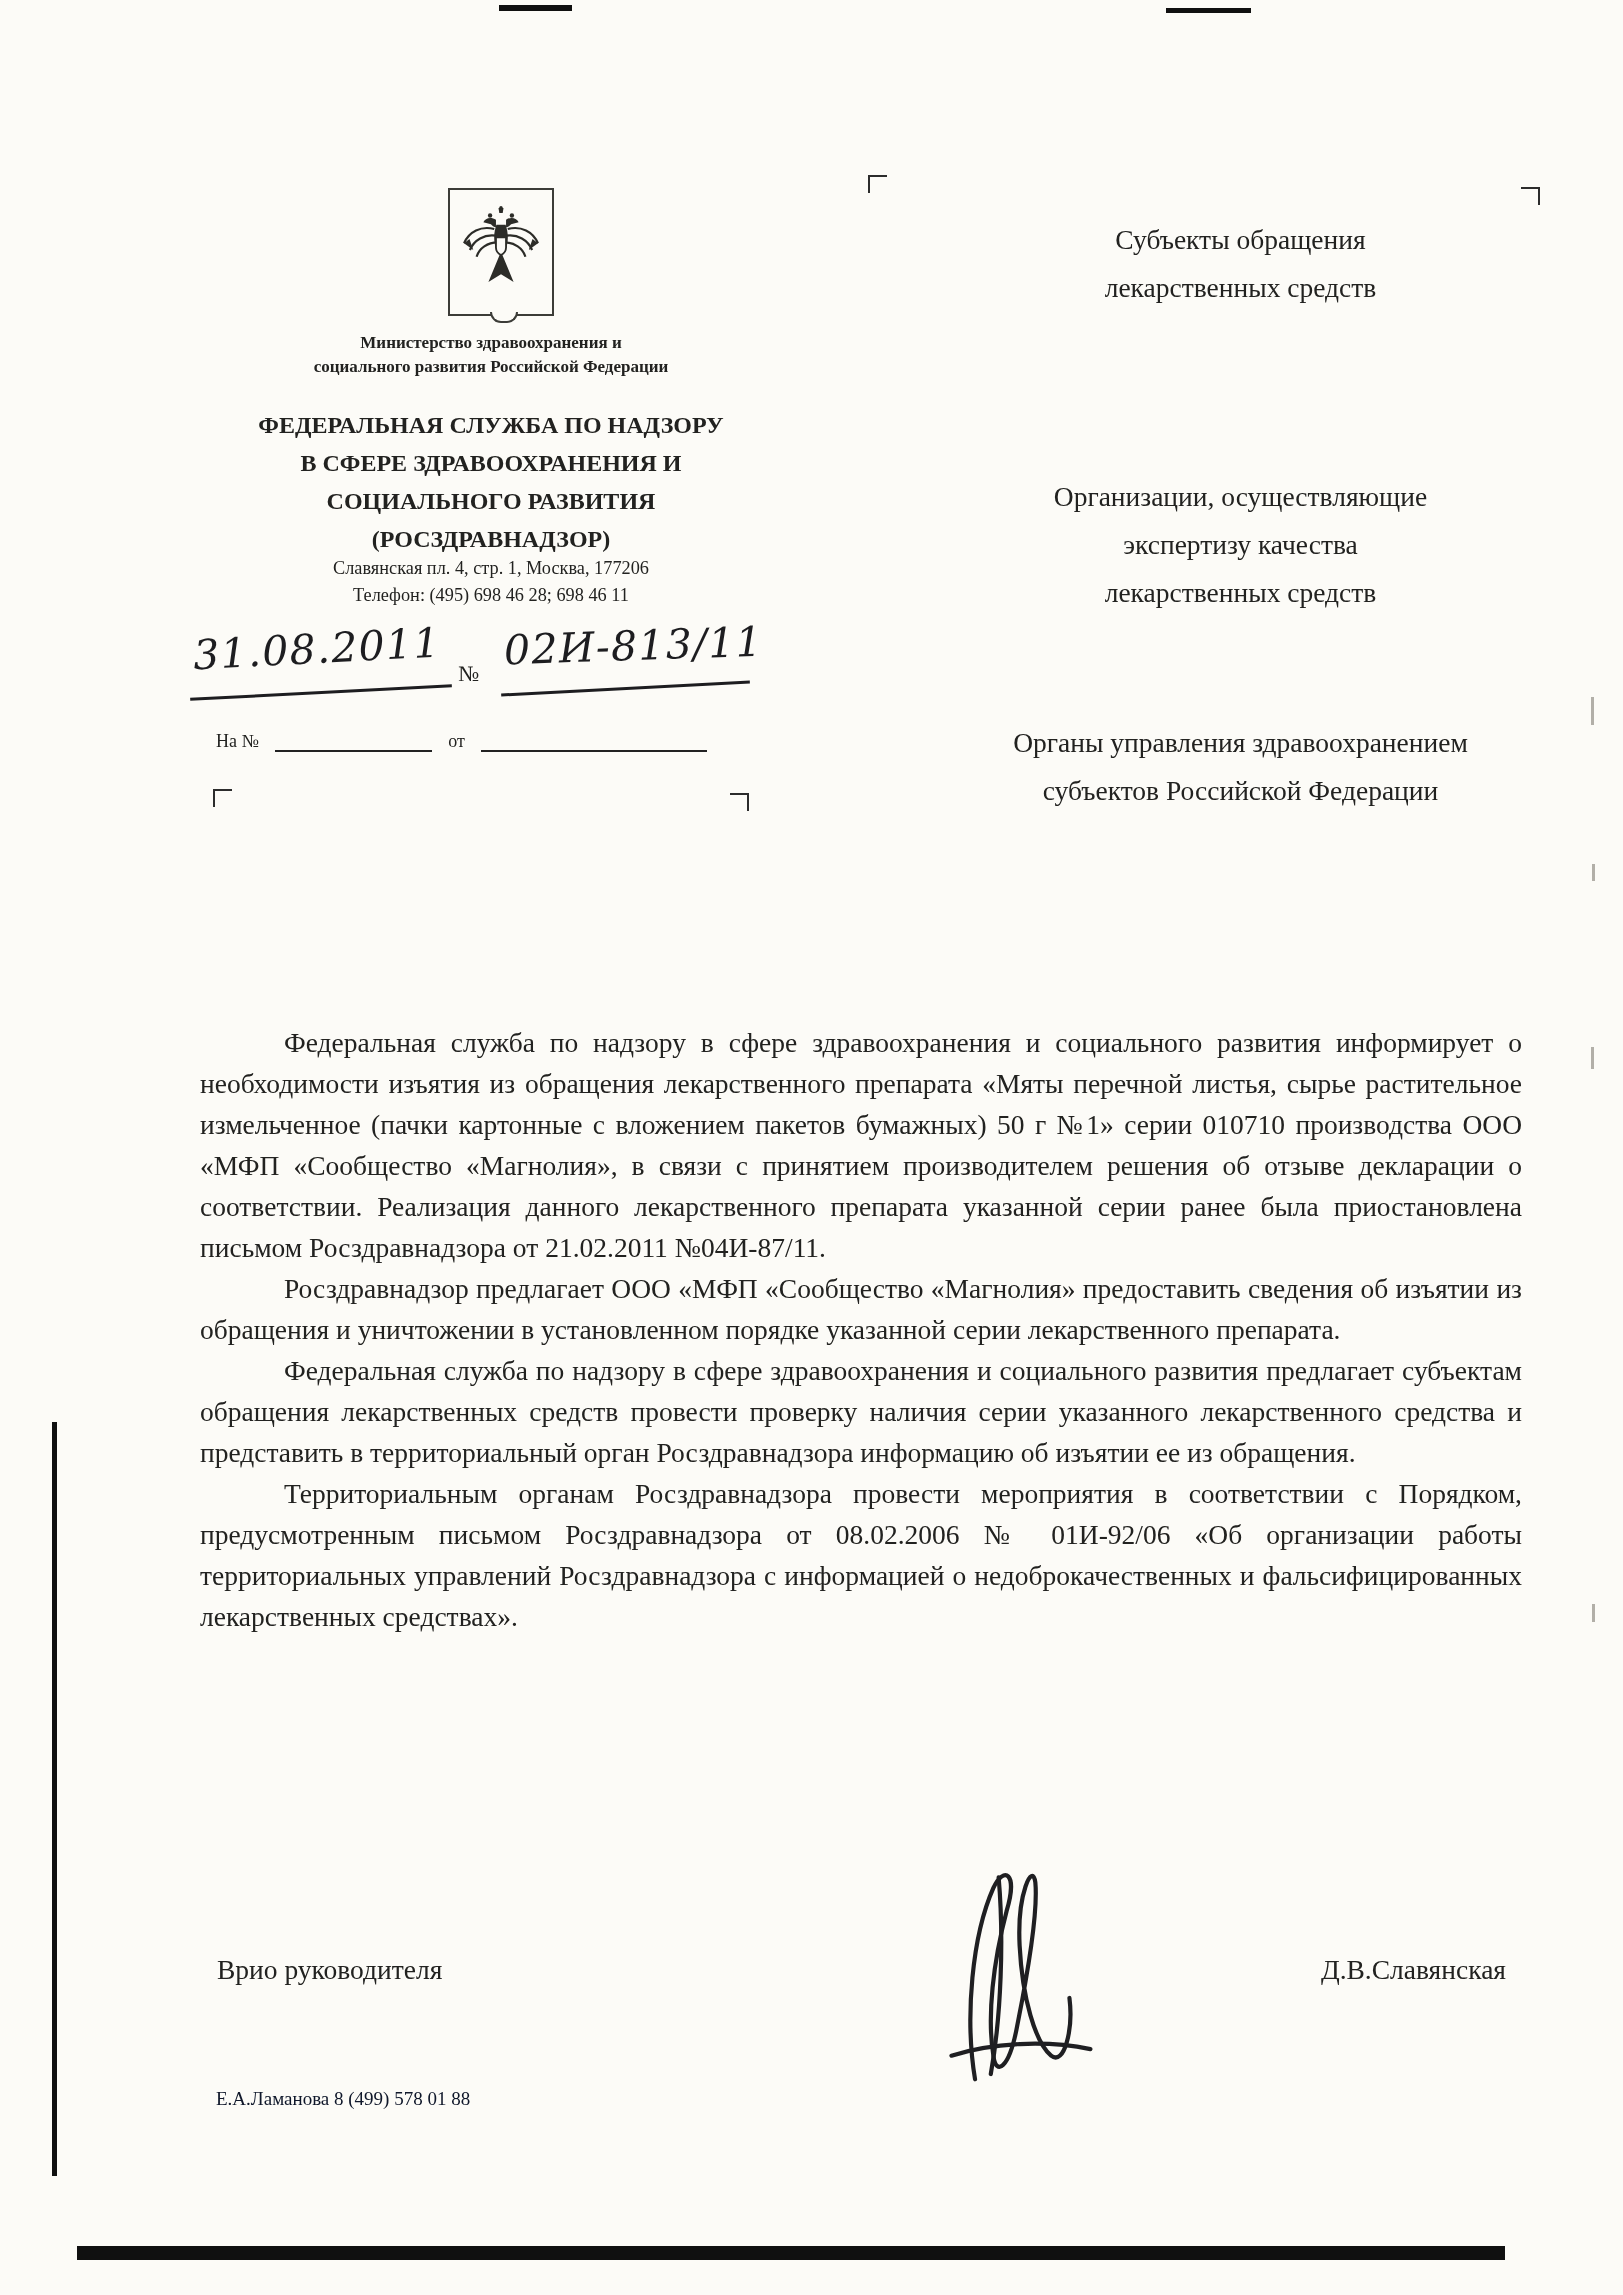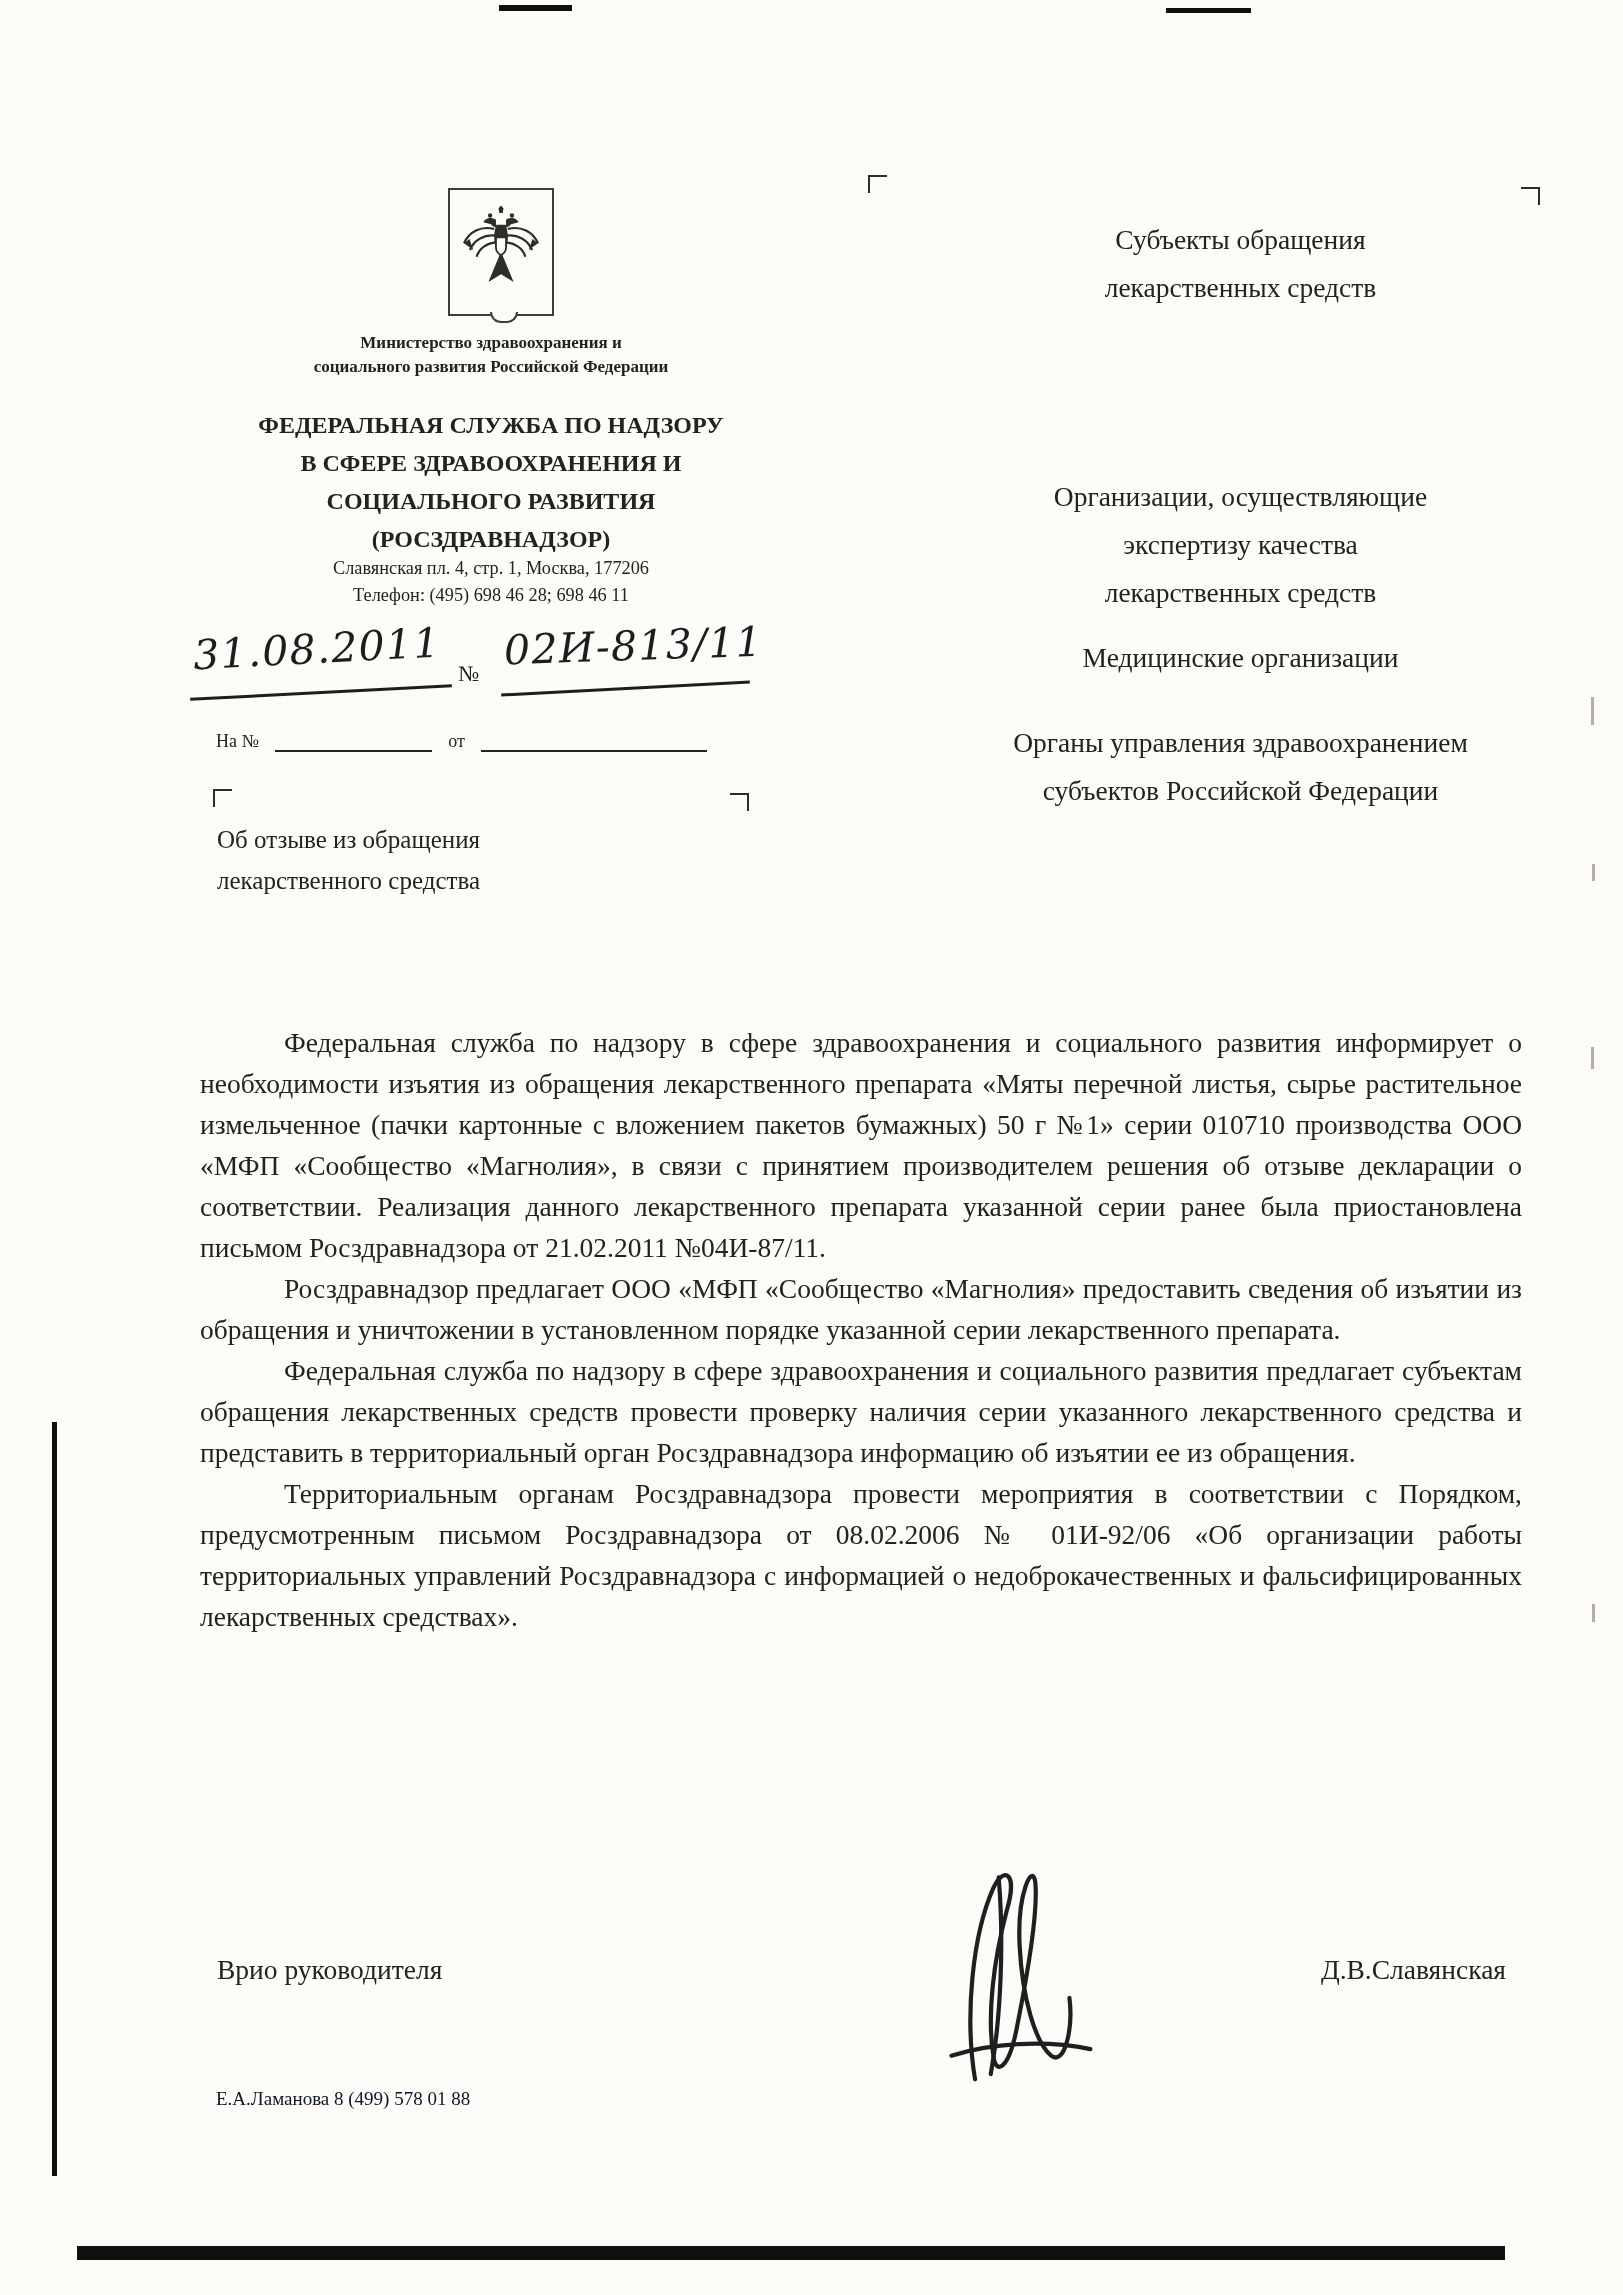--- a/index.html
+++ b/index.html
@@ -138,29 +138,26 @@
     <span class="blank" style="width:157px; margin:0 11.8px;"></span>
     <span>от</span>
     <span class="blank" style="width:226px; margin-left:11.8px;"></span>
   </div>
 
   <div class="abs corner-tl" style="left:868px; top:175px;"></div>
   <div class="abs corner-tr" style="left:1521px; top:187px;"></div>
   <div class="abs corner-tl" style="left:213px; top:789px;"></div>
   <div class="abs corner-tr" style="left:730px; top:793px;"></div>
 
-  <div class="abs subject pre">Об отзыве из обращения
-лекарственного средства</div>
 
   <div class="abs recipient pre" style="top:216px;">Субъекты обращения
 лекарственных средств</div>
   <div class="abs recipient pre" style="top:473px;">Организации, осуществляющие
 экспертизу качества
 лекарственных средств</div>
-  <div class="abs recipient pre" style="top:634px;">Медицинские организации</div>
   <div class="abs recipient pre" style="top:719px;">Органы управления здравоохранением
 субъектов Российской Федерации</div>
 
   <div class="abs body-text">
     <p>Федеральная служба по надзору в сфере здравоохранения и социального развития информирует о необходимости изъятия из обращения лекарственного препарата «Мяты перечной листья, сырье растительное измельченное (пачки картонные с вложением пакетов бумажных) 50 г №1» серии 010710 производства ООО «МФП «Сообщество «Магнолия», в связи с принятием производителем решения об отзыве декларации о соответствии. Реализация данного лекарственного препарата указанной серии ранее была приостановлена письмом Росздравнадзора от 21.02.2011 №04И-87/11.</p>
     <p>Росздравнадзор предлагает ООО «МФП «Сообщество «Магнолия» предоставить сведения об изъятии из обращения и уничтожении в установленном порядке указанной серии лекарственного препарата.</p>
     <p>Федеральная служба по надзору в сфере здравоохранения и социального развития предлагает субъектам обращения лекарственных средств провести проверку наличия серии указанного лекарственного средства и представить в территориальный орган Росздравнадзора информацию об изъятии ее из обращения.</p>
     <p>Территориальным органам Росздравнадзора провести мероприятия в соответствии с Порядком, предусмотренным письмом Росздравнадзора от 08.02.2006 № 01И-92/06 «Об организации работы территориальных управлений Росздравнадзора с информацией о недоброкачественных и фальсифицированных лекарственных средствах».</p>
   </div>
 

